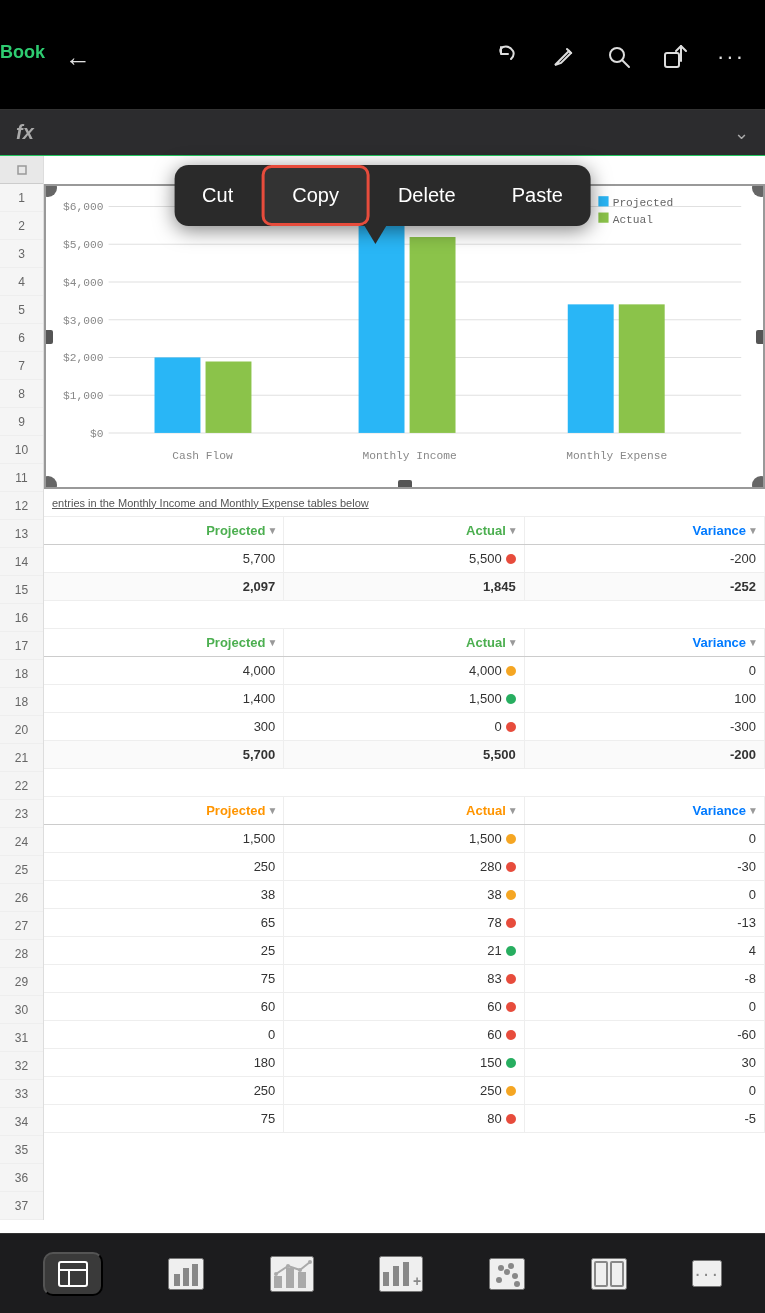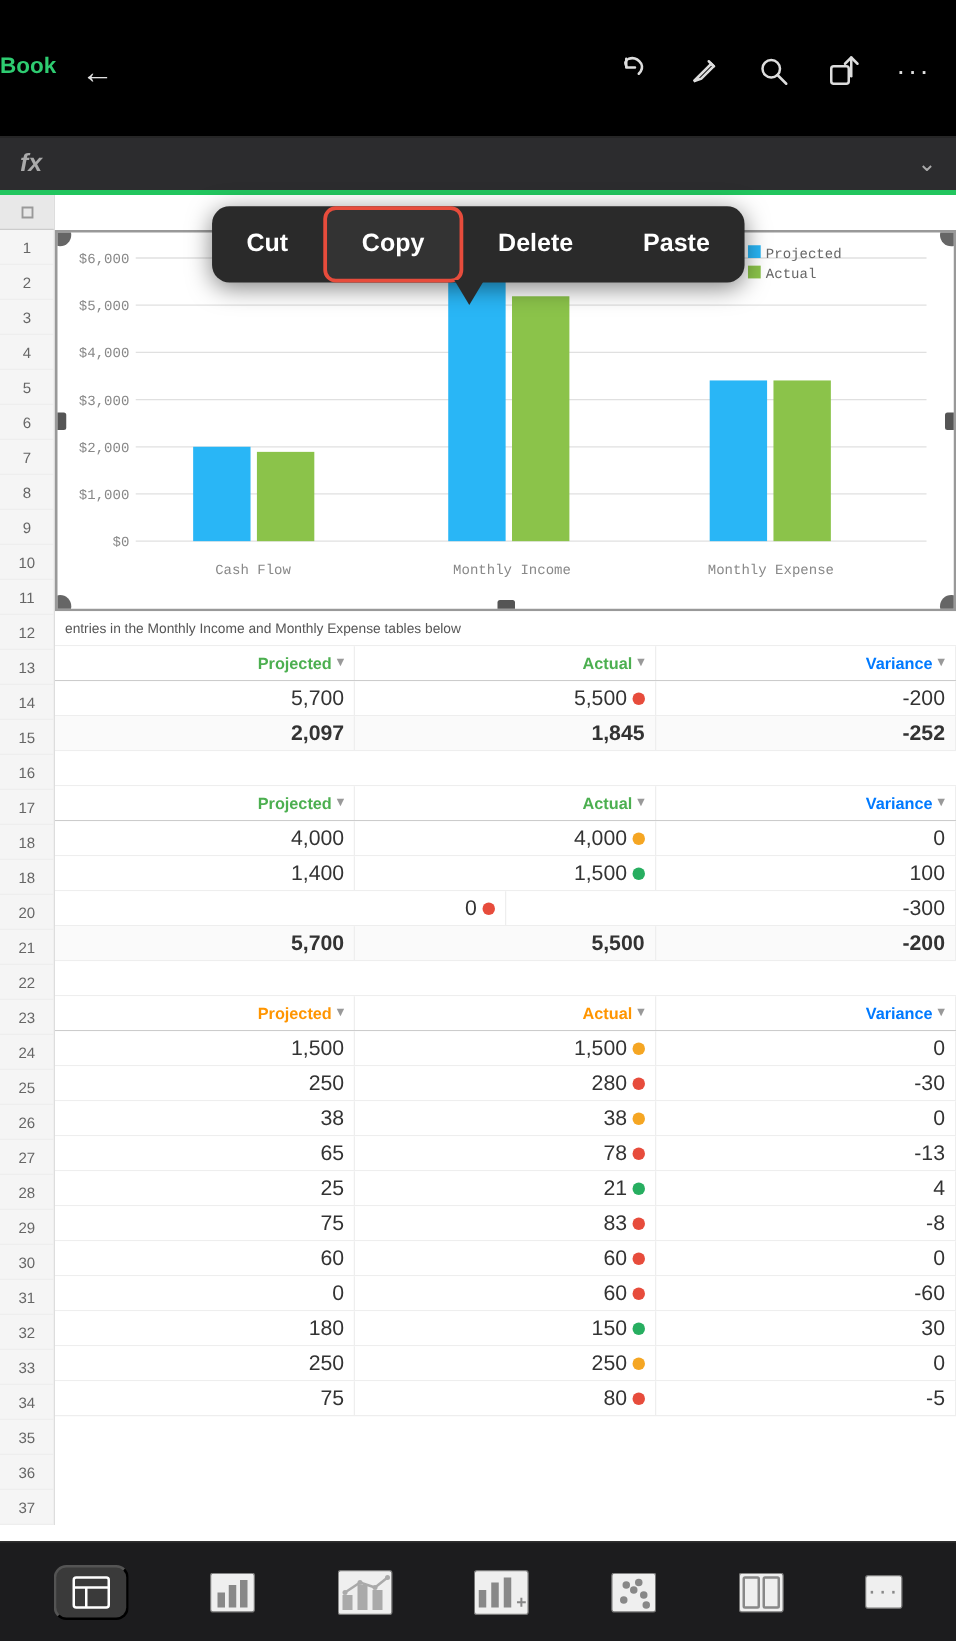--- a/index.html
+++ b/index.html
@@ -42,21 +42,21 @@
       gap: 28px;
     }
 
     
     .formula-bar {
       background: #2c2c2e;
       height: 46px;
       display: flex;
       align-items: center;
       padding: 0 16px;
-      border-bottom: 4px solid #22c55e;
+      border-bottom: 1px solid #22c55e;
     }
     .formula-icon {
       color: #aaa;
       font-size: 20px;
       font-style: italic;
       font-weight: bold;
       flex: 1;
     }
     .formula-chevron {
       color: #aaa;
@@ -74,21 +74,21 @@
       display: flex;
       align-items: center;
       z-index: 100;
       overflow: visible;
       box-shadow: 0 4px 20px rgba(0,0,0,0.5);
     }
     .context-menu-item {
       padding: 16px 28px;
       color: #fff;
       font-size: 20px;
-      font-weight: 700;
+      font-weight: 400;
       cursor: pointer;
       position: relative;
     }
     .context-menu-item.active {
       border: 3px solid #e74c3c;
       border-radius: 10px;
       background: #333;
     }
     .context-menu::after {
       content: '';
@@ -184,20 +184,21 @@
 
     .note-row {
       height: 28px;
       font-size: 11px;
       color: #555;
       padding: 0 8px;
       display: flex;
       align-items: center;
       background: #fff;
       border-bottom: 1px solid #eee;
+      text-decoration: underline;
     }
 
     .col-header-row {
       display: flex;
       height: 28px;
       background: #fff;
       border-bottom: 1px solid #ccc;
     }
     .col-header {
       flex: 1;
@@ -226,21 +227,21 @@
     .data-row.bold-row {
       font-weight: 700;
       background: #fafafa;
     }
     .data-cell {
       flex: 1;
       display: flex;
       align-items: center;
       justify-content: flex-end;
       padding-right: 8px;
-      font-size: 17px;
+      font-size: 13px;
       color: #333;
       border-right: 1px solid #eee;
     }
     .data-cell.with-dot {
       justify-content: flex-end;
       gap: 4px;
     }
     .dot {
       width: 10px;
       height: 10px;
@@ -508,20 +509,21 @@
       <div class="data-cell">0</div>
     </div>
 
     <div class="data-row">
       <div class="data-cell">1,400</div>
       <div class="data-cell with-dot">1,500 <span class="dot dark-green"></span></div>
       <div class="data-cell">100</div>
     </div>
 
     <div class="data-row">
+      <div class="data-cell">300</div>
       <div class="data-cell with-dot">0 <span class="dot red"></span></div>
       <div class="data-cell">-300</div>
     </div>
 
     <div class="data-row bold-row">
       <div class="data-cell">
           <strong>5,700</strong>
         </div>
       <div class="data-cell">
           <strong>5,500</strong>

